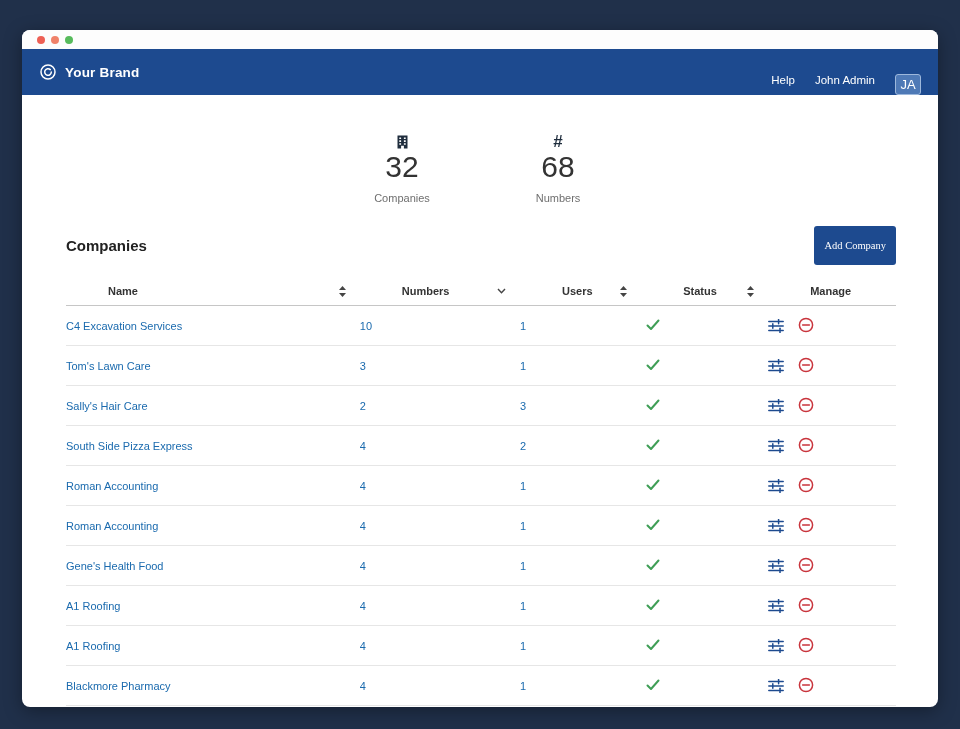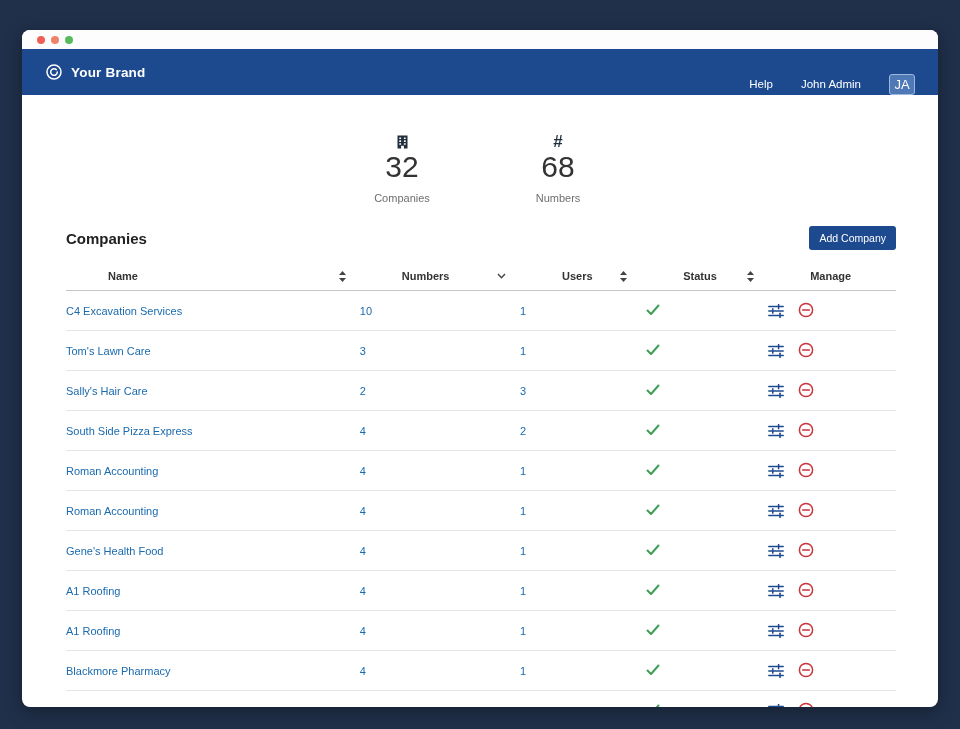--- a/index.html
+++ b/index.html
@@ -15,43 +15,43 @@
     background:#fff; border-radius:8px; overflow:hidden;
     box-shadow:0 4px 18px rgba(0,0,0,.35);
   }
   
   .titlebar { height:19px; background:#fdfdfd; display:flex; align-items:center; padding-left:15px; gap:6px; }
   .light { width:8px; height:8px; border-radius:50%; }
   .light.close { background:var(--light-close,#ee6055); }
   .light.min   { background:var(--light-min,#f0826a); }
   .light.max   { background:var(--light-max,#57bb5c); }
   
-  .navbar { height:46px; background:var(--navbar-bg,#1d4a8f); display:flex; align-items:center; padding:0 23px; color:#fff; }
+  .navbar { height:46px; background:var(--navbar-bg,#1d4a8f); display:flex; align-items:center; padding:0 17px; color:#fff; }
   .brand { display:flex; align-items:center; gap:8px; cursor:pointer; }
   .brand-text { font-size:13.5px; font-weight:600; letter-spacing:.2px; }
   .nav-items { display:flex; gap:24px; margin-left:34px; }
   .nav-item { font-size:11.5px; cursor:pointer; }
-  .nav-right { margin-left:auto; display:flex; align-items:center; gap:28px;margin-top:24px; }
+  .nav-right { margin-left:auto; display:flex; gap:20px;margin-top:24px; }
   .nav-link { font-size:11.5px; cursor:pointer; }
   .avatar { width:26px; height:21px; border-radius:3px; background:var(--avatar-bg,#4e79b6);
             border:1px solid var(--avatar-border,#9db8dc); display:flex; align-items:center; justify-content:center;
             font-size:13px; cursor:pointer; }
   
   .stats { display:flex; justify-content:center; gap:96px; padding-top:38px; }
   .stat { display:flex; flex-direction:column; align-items:center; min-width:60px; }
   .stat-icon { height:17px; display:flex; align-items:center; justify-content:center; color:var(--stat-icon,#1f2d3d); }
   .stat-hash { font-size:17px; font-weight:700; color:var(--stat-icon,#1f2d3d); }
   .stat-value { font-size:30px; color:var(--text-dark,#333); margin-top:2px; line-height:1; }
   .stat-label { font-size:11px; color:var(--text-gray,#6f6f6f); margin-top:10px; }
   
   .section { padding:0 42px 0 44px; }
   .section-head { display:flex; align-items:center; justify-content:space-between; margin-top:22px; }
   .section-title { font-size:15px; font-weight:600; color:#222; }
   .add-btn { background:var(--button-bg,#1d4a8f); color:#fff; border:none; border-radius:3px;
-             font-size:10.5px; padding:6px 10px; cursor:pointer; font-family:Liberation Sans, sans-serif; }
+             font-size:10.5px; padding:14px 10px; cursor:pointer; font-family:Liberation Serif, serif; }
   
   table { width:100%; border-collapse:collapse; table-layout:fixed; margin-top:12px; }
   th { text-align:left; padding:8px 14px 8px 0; border-bottom:1px solid var(--header-border,#c6c6c6); }
   .th-inner { display:flex; align-items:center; justify-content:space-between; font-size:11px; font-weight:700; color:#333;padding-left:42px; }
   td { padding:10.5px 0; border-bottom:1px solid var(--border,#e6e6e6); font-size:11px; vertical-align:middle; }
   .row-link { color:var(--link,#1a6aae); text-decoration:none; cursor:pointer; }
   .cell-num { color:var(--link,#1a6aae); }
   .sort-icon, .sort-desc-icon { display:inline-flex; color:#444; cursor:pointer; }
   .manage-btn { background:none; border:none; padding:0; cursor:pointer; display:inline-flex; align-items:center; }
   .manage-btn + .manage-btn { margin-left:11px; }

